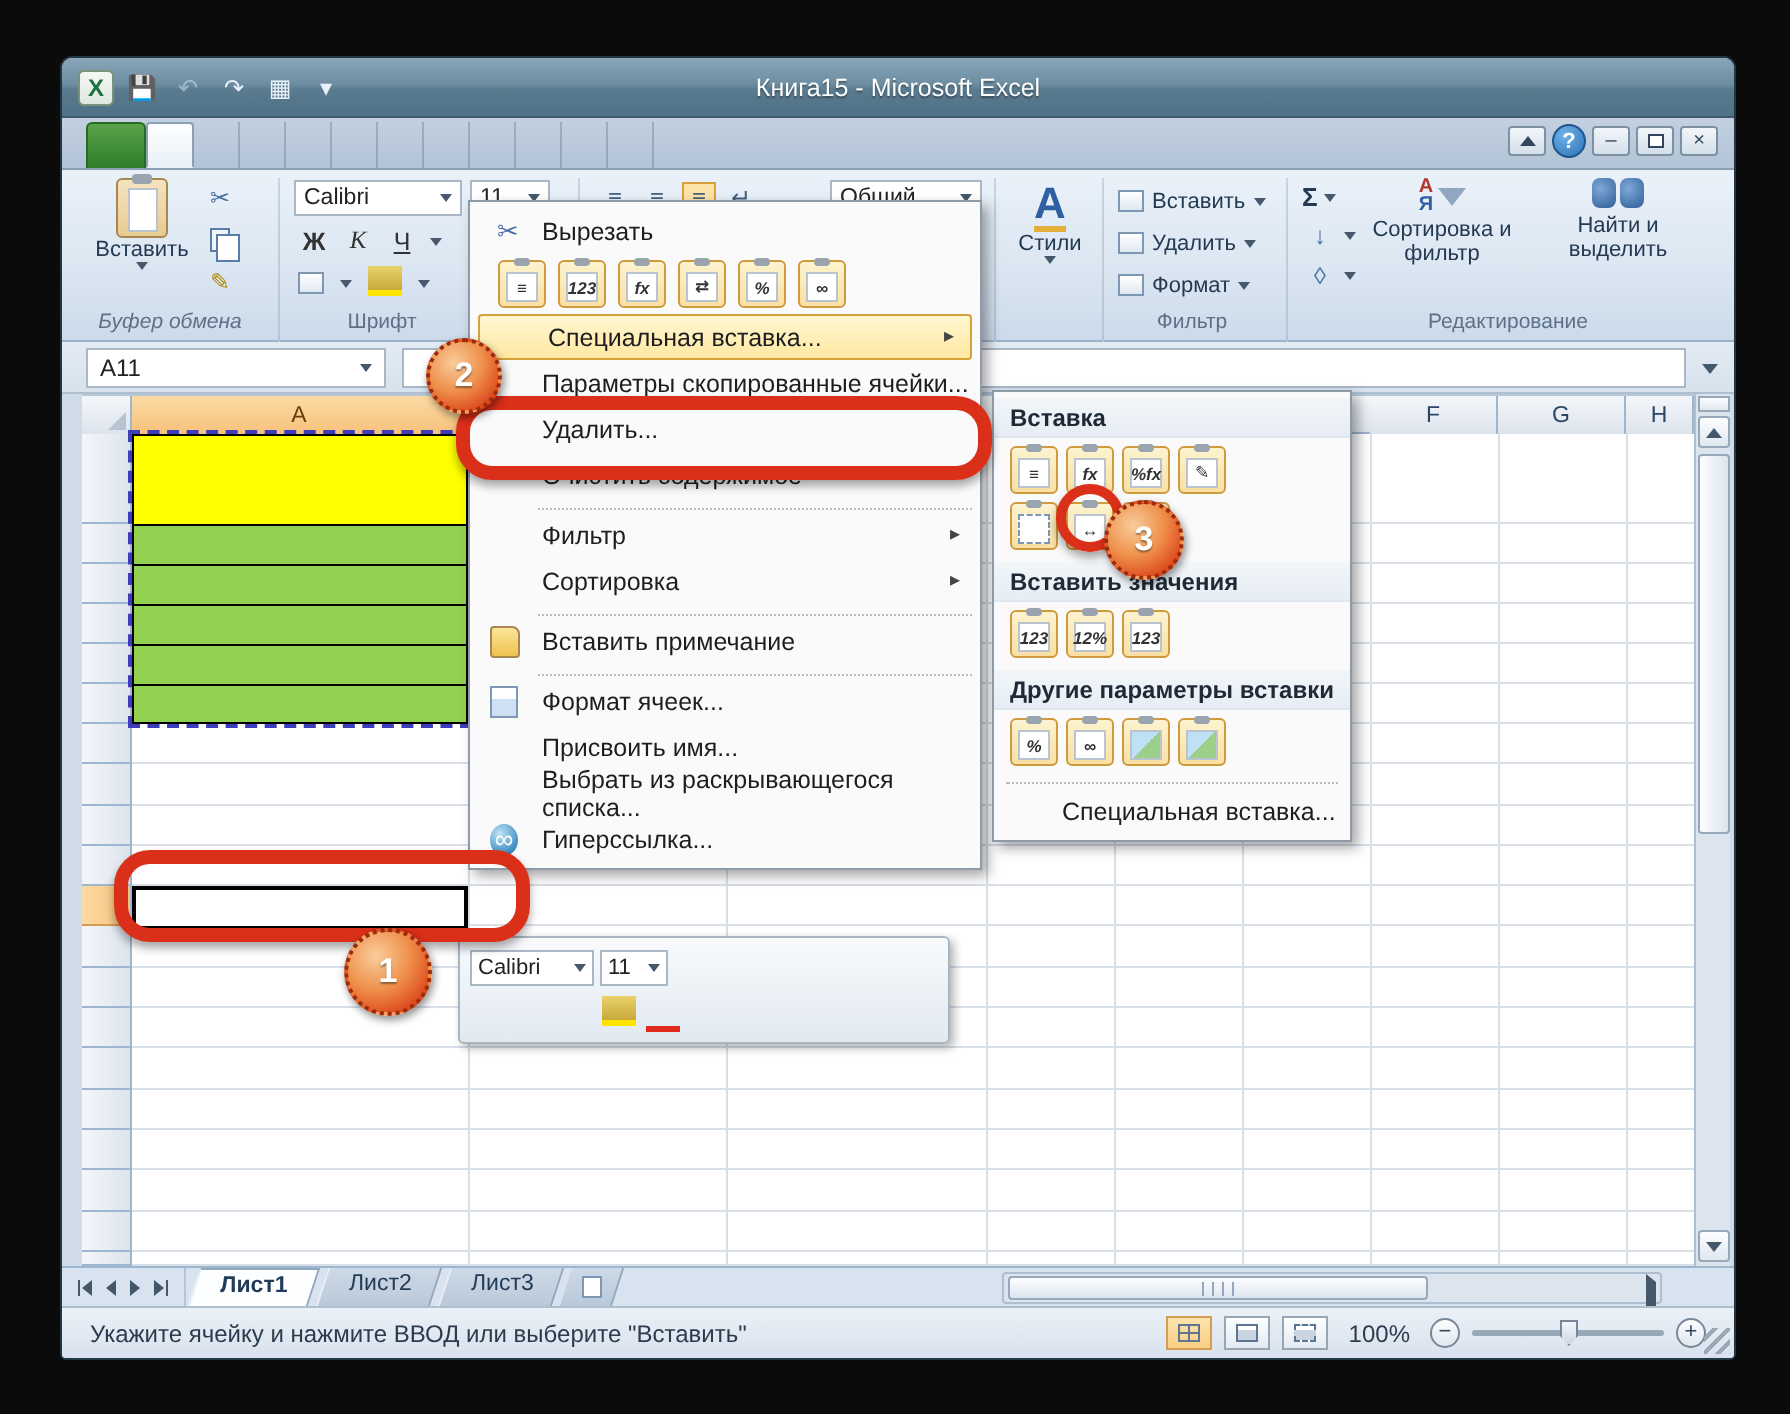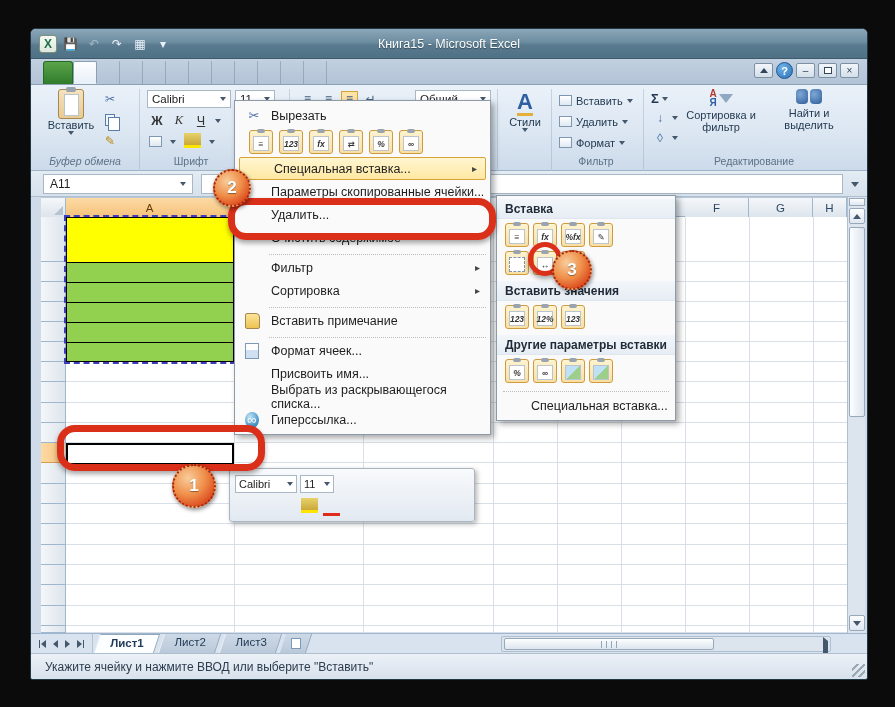--- a/index.html
+++ b/index.html
@@ -683,20 +683,37 @@
             <i></i>
             <i></i>
             <i></i>
           </span>
       <span class="abs" style="right:2px;top:4px;"><span class="tri-right"></span></span>
     </div>
   </div>
 
   <div class="abs statusbar">
     <span class="status-msg">Укажите ячейку и нажмите ВВОД или выберите "Вставить"</span>
+    <div class="statusright">
+      <span class="vbtn active">
+            <span class="vglyph"></span>
+          </span>
+      <span class="vbtn">
+            <span class="vglyph2"></span>
+          </span>
+      <span class="vbtn">
+            <span class="vglyph2" style="border-style:dashed;"></span>
+          </span>
+      <span style="margin:0 4px;">100%</span>
+      <span class="zoombtn">−</span>
+      <span class="ztrack">
+            <span class="zthumb"></span>
+          </span>
+      <span class="zoombtn">+</span>
+    </div>
     <span class="resizegrip"></span>
   </div>
 
   <div class="ring" style="left:26px;top:396px;width:208px;height:46px;"></div>
   <div class="badge" style="left:141px;top:435px;width:44px;height:44px;">1</div>
   <div class="ring" style="left:197px;top:169px;width:268px;height:42px;"></div>
   <div class="badge" style="left:182px;top:140px;width:38px;height:38px;">2</div>
   <div class="ring" style="left:497px;top:213px;width:34px;height:34px;border-width:5px;border-radius:50%;z-index:42;"></div>
   <div class="badge" style="left:521px;top:221px;width:40px;height:40px;z-index:43;">3</div>
 

